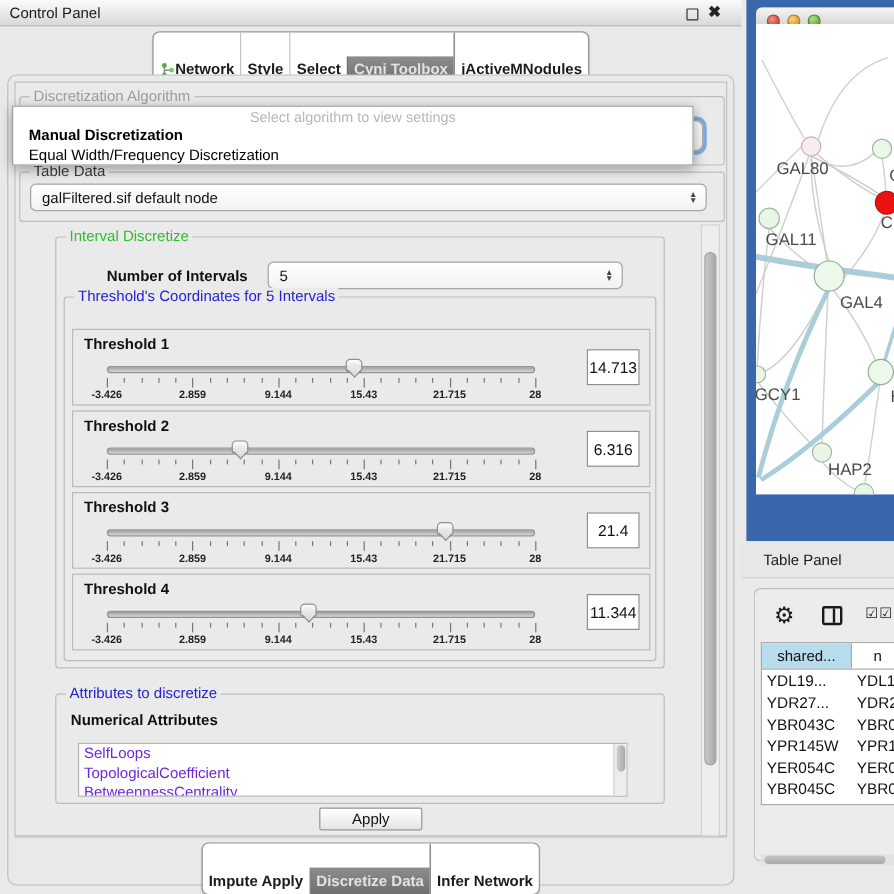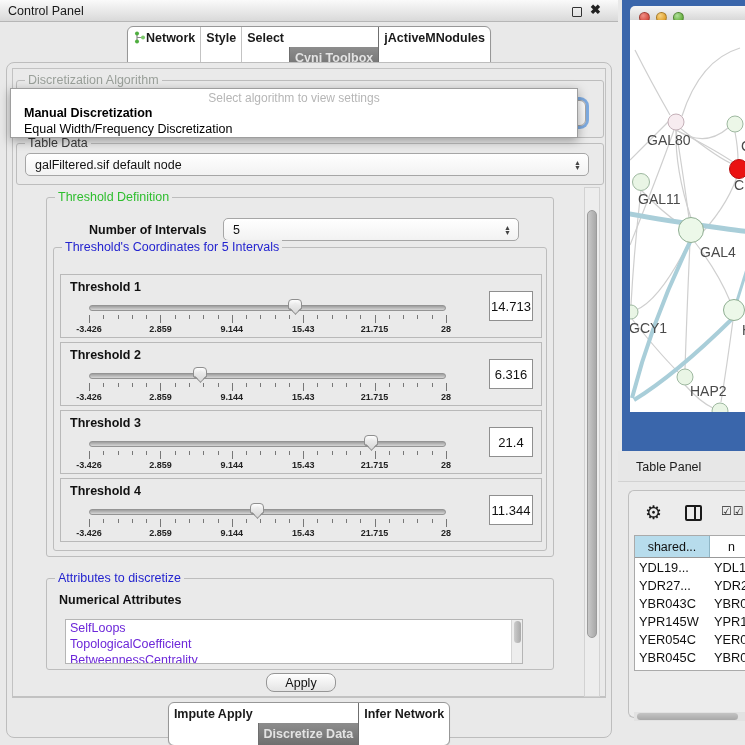--- a/index.html
+++ b/index.html
@@ -15,21 +15,21 @@
   #titlebar .title { position:absolute; left:8px; top:4px; font-size:12.5px; color:#1a1a1a; }
   .float-btn { position:absolute; left:572px; top:7px; width:10px; height:10px;
     border:1.6px solid #333; border-radius:1px; }
   .close-btn { position:absolute; left:590px; top:2px; font-size:13px; font-weight:bold; color:#222; }
 
   
   .seg-bar { display:flex; justify-content:center; }
   .segctl { display:inline-flex; border:1px solid #979797; border-radius:6px;
     overflow:hidden; background:#fff; box-shadow:0 1px 1px rgba(0,0,0,.15); }
   .seg { padding:4px 5px; font-size:12.5px; font-weight:600; color:#1a1a1a;
-    border-left:1px solid #c3c3c3; display:flex; align-items:flex-start; gap:0; white-space:nowrap; }
+    border-left:1px solid #c3c3c3; display:flex; align-items:flex-end; gap:0; white-space:nowrap; }
   .seg:first-child { border-left:none; }
   .seg.sel { background:linear-gradient(#8d8d8d,#6f6f6f); color:#e3e3e3;
     border-left-color:#6f6f6f;margin-top:20px; }
   .seg.sel + .seg { border-left-color:#6f6f6f; }
   #tabbar-top { left:0; top:26px; width:618px; }
 
   
   #content-outer { left:6px; top:62px; width:606px; height:676px;
     border:1px solid #bdbdbd; border-radius:8px; background:#e9e9e9; }
   #content-inner { left:12px; top:68px; width:594px; height:629px;
@@ -93,22 +93,22 @@
 
   
   #attr-list { position:absolute; left:18px; top:40px; width:458px; height:45px;
     background:#fff; border:1px solid #b5b5b5; overflow:hidden; }
   .attr-item { font-size:12.5px; line-height:16px; padding-left:4px; color:#6d28d9; white-space:nowrap; }
   #attr-list .list-scroll { position:absolute; right:0; top:0; width:11px; height:100%;
     background:#ededed; border-left:1px solid #d5d5d5; }
   #attr-list .list-thumb { position:absolute; left:1.5px; top:1px; width:7px; height:22px;
     border-radius:4px; background:linear-gradient(90deg,#cccccc,#a9a9a9); }
 
-  #apply-btn { left:266px; top:673px; width:70px; height:19px;
-    background:linear-gradient(#ffffff,#e4e4e4); border:1px solid #969696; border-radius:8px;
+  #apply-btn { left:266px; top:673px; width:86px; height:19px;
+    background:linear-gradient(#ffffff,#e4e4e4); border:1px solid #969696; border-radius:2px;
     font-size:12.5px; display:flex; align-items:center; justify-content:center; }
 
   #inner-bottom-line { left:12px; top:697px; width:594px; height:0;
     border-top:1px solid #c2c2c2; }
   #tabbar-bottom { left:0; top:702px; width:618px; }
 
   
   #net-window { left:622px; top:0; width:123px; height:451px; background:#3a66ab; }
   #net-titlebar { position:absolute; left:8px; top:6px; width:115px; height:22px;
     background:linear-gradient(#f6f6f6,#c9c9c9); border-radius:5px 0 0 0;
@@ -205,21 +205,21 @@
       <span>galFiltered.sif default node</span>
       <span class="arrows">▲<br>▼</span>
     </div>
   </div>
 
   <div class="vscroll" style="left:584px; top:187px; width:16px; height:510px;">
     <div class="vthumb" style="top:22px; height:428px;"></div>
   </div>
 
   <div class="group" style="left:46px; top:197px; width:508px; height:360px;">
-    <span class="gtitle green">Threshold Definition</span>
+    <span class="gtitle green">Interval Discretize</span>
     <span class="lbl-bold" style="left:42px; top:25px;">Number of Intervals</span>
     <div class="combo" style="left:176px; top:20px; width:296px; height:23px;">
       <span>5</span>
       <span class="arrows">▲<br>▼</span>
     </div>
 
     <div class="group" style="left:6px; top:49px; width:494px; height:304px; background:#eaeaea;">
       <span class="gtitle blue">Threshold's Coordinates for 5 Intervals</span>
       <div class="th-row" style="top:26px;">
           <div class="th-label">Threshold 1</div>

